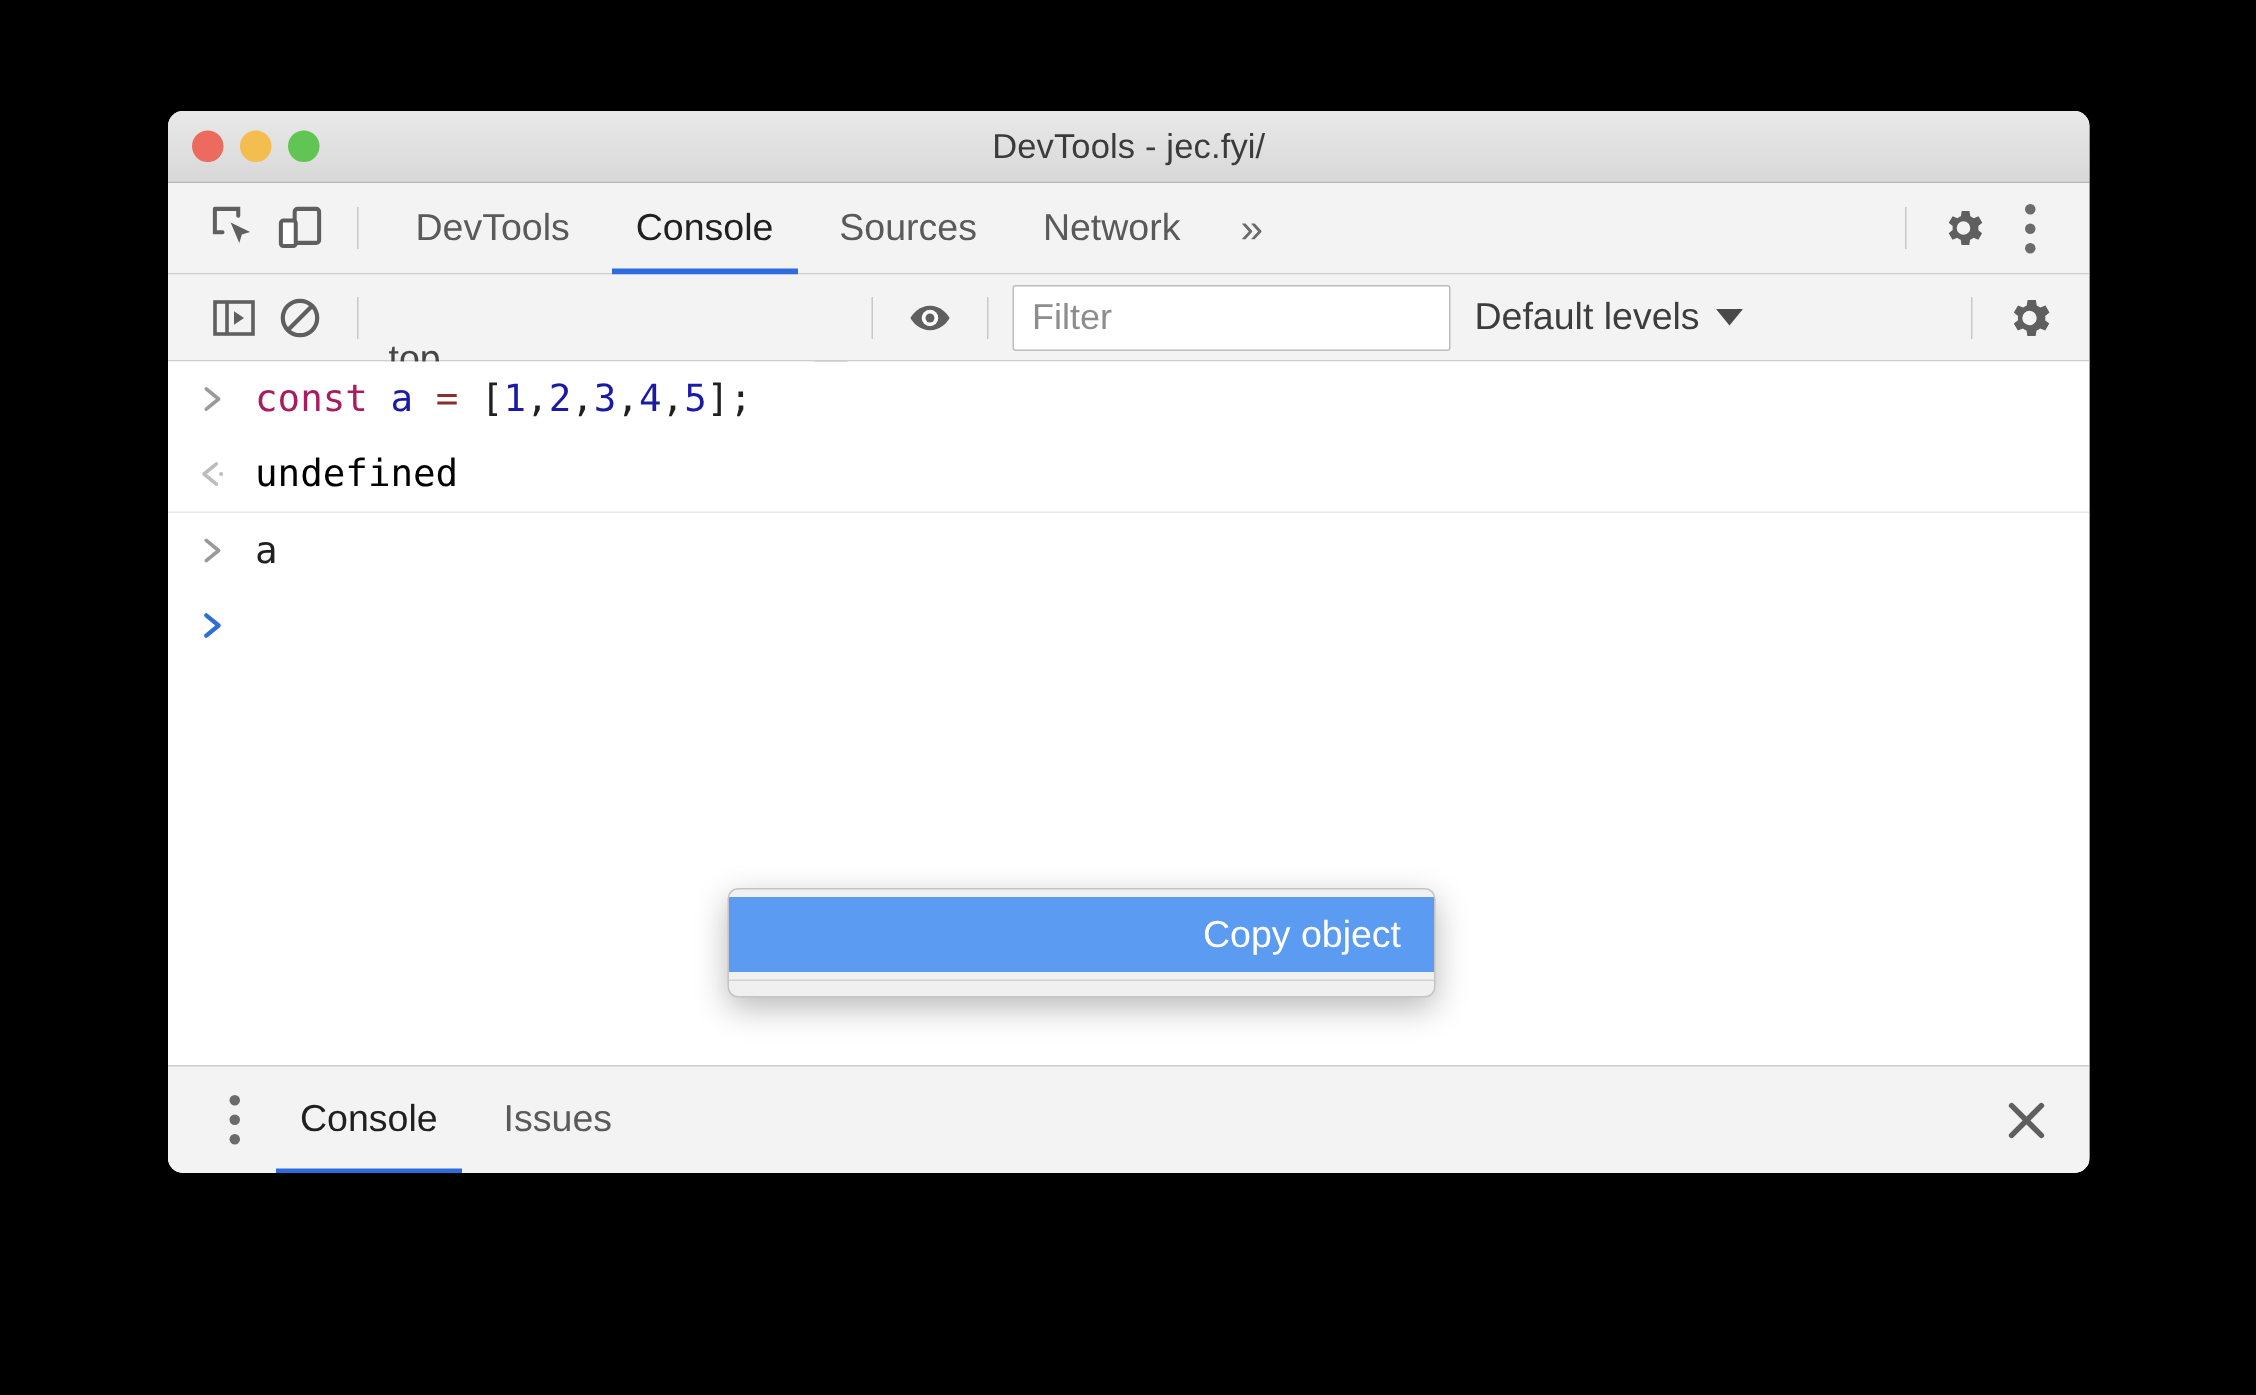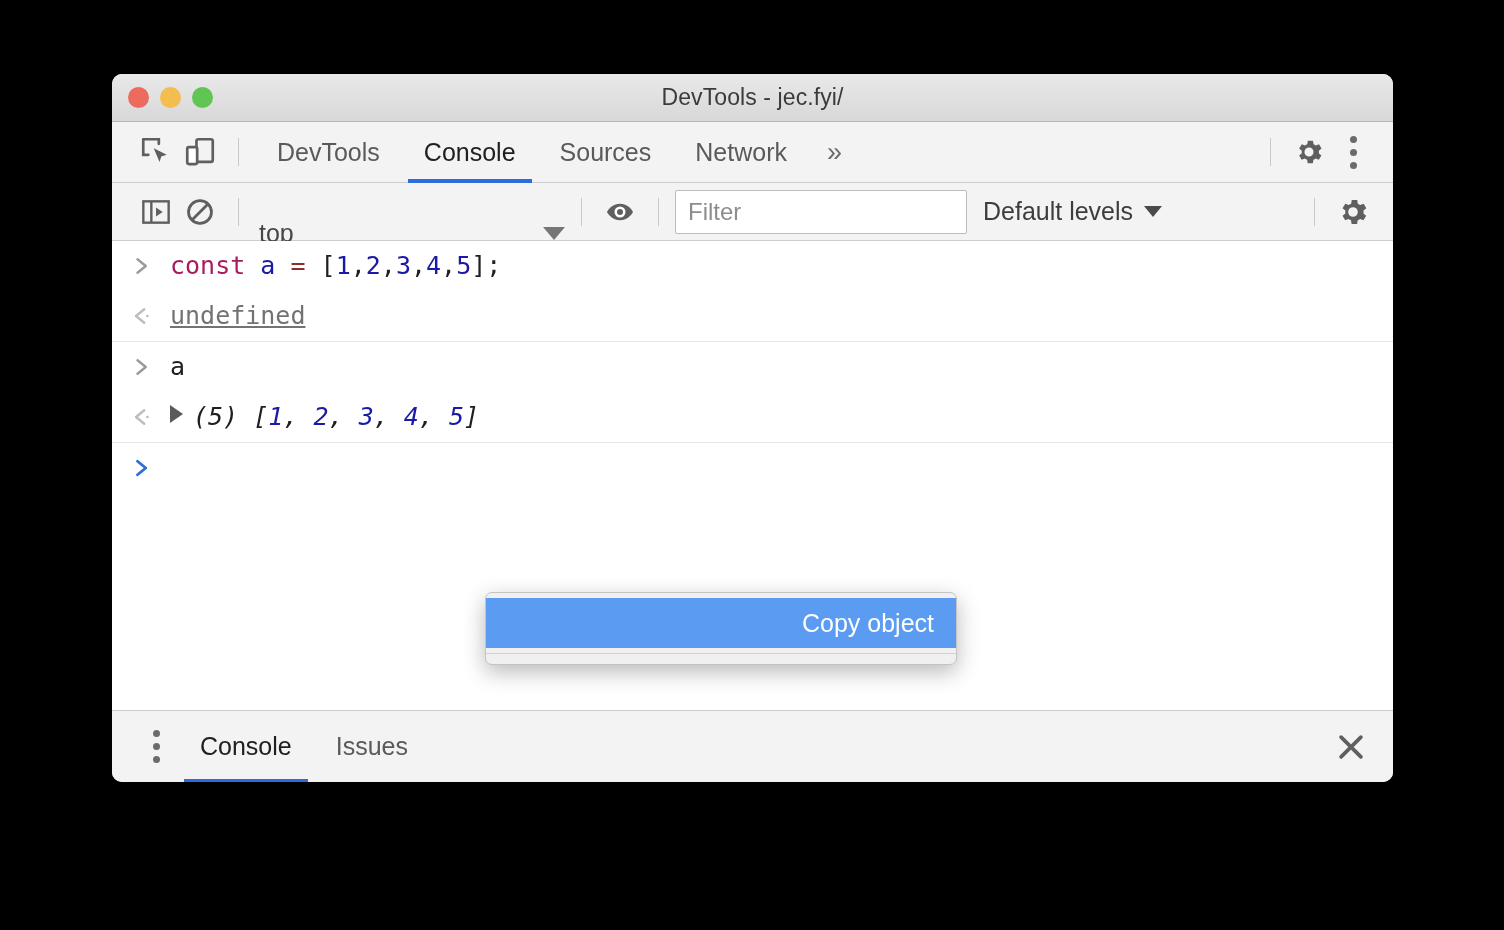--- a/index.html
+++ b/index.html
@@ -139,21 +139,21 @@
     flex: 0 0 58px;
     background: #f3f3f3;
     border-bottom: 1px solid #cdcdcd;
     display: flex;
     align-items: center;
     padding: 0 0 0 22px;
     box-sizing: border-box;
   }
   .context-select {
     display: flex;
-    align-items: center;
+    align-items: flex-end;
     min-width: 310px;
     height: 40px;
     margin-top: 44px;
   }
   .context-label {
     font-size: 25px;
     color: #464646;
     padding-left: 4px;
   }
   .caret-down {
@@ -227,21 +227,21 @@
   }
   .gutter.prompt-blue { color: #2e6fd6; font-weight: bold; }
   .gutter svg { display: block; margin-top: 8px; }
   .content { flex: 1 1 auto; color: #202020; white-space: pre; }
 
   .tk-kw   { color: #a71d5d; }
   .tk-var  { color: #1a1aa6; }
   .tk-op   { color: #8b2d2d; }
   .tk-num  { color: #1a1aa6; }
   .tk-punc { color: #202020; }
-  .tk-undef{ color: #737373; text-decoration: underline; }
+  .tk-undef{ color: #000000; }
 
   .arrayline { font-style: italic; color: #202020; }
   .arrayline .n { color: #1a1aa6; }
   .disclosure {
     display: inline-block;
     width: 0; height: 0;
     border-top: 9px solid transparent;
     border-bottom: 9px solid transparent;
     border-left: 13px solid #5a5a5a;
     vertical-align: 2px;
@@ -479,29 +479,20 @@
 
       <div class="msg">
         <span class="gutter">
           <svg width="16" height="18" viewBox="0 0 10 12">
             <path d="M2 1.5L7.5 6 2 10.5" fill="none" stroke="#9a9a9a" stroke-width="1.6" stroke-linecap="round" stroke-linejoin="round"></path>
           </svg>
         </span>
         <span class="content">a</span>
       </div>
 
-      <div class="msg sep-below">
-        <span class="gutter">
-          <svg width="16" height="18" viewBox="0 0 10 12">
-            <path d="M6.5 1.5L1 6l5.5 4.5" fill="none" stroke="#bdbdbd" stroke-width="1.6" stroke-linecap="round" stroke-linejoin="round"></path>
-            <circle cx="8.6" cy="6" r="0.9" fill="#bdbdbd"></circle>
-          </svg>
-        </span>
-        <span class="content arrayline"><span class="disclosure"></span><span>(5)</span> <span>[</span><span class="n">1</span>, <span class="n">2</span>, <span class="n">3</span>, <span class="n">4</span>, <span class="n">5</span><span>]</span></span>
-      </div>
 
       <div class="msg">
         <span class="gutter prompt-blue">
           <svg width="16" height="18" viewBox="0 0 10 12">
             <path d="M2 1.5L7.5 6 2 10.5" fill="none" stroke="#2e6fd6" stroke-width="1.9" stroke-linecap="round" stroke-linejoin="round"></path>
           </svg>
         </span>
         <span class="content"></span>
       </div>
 

